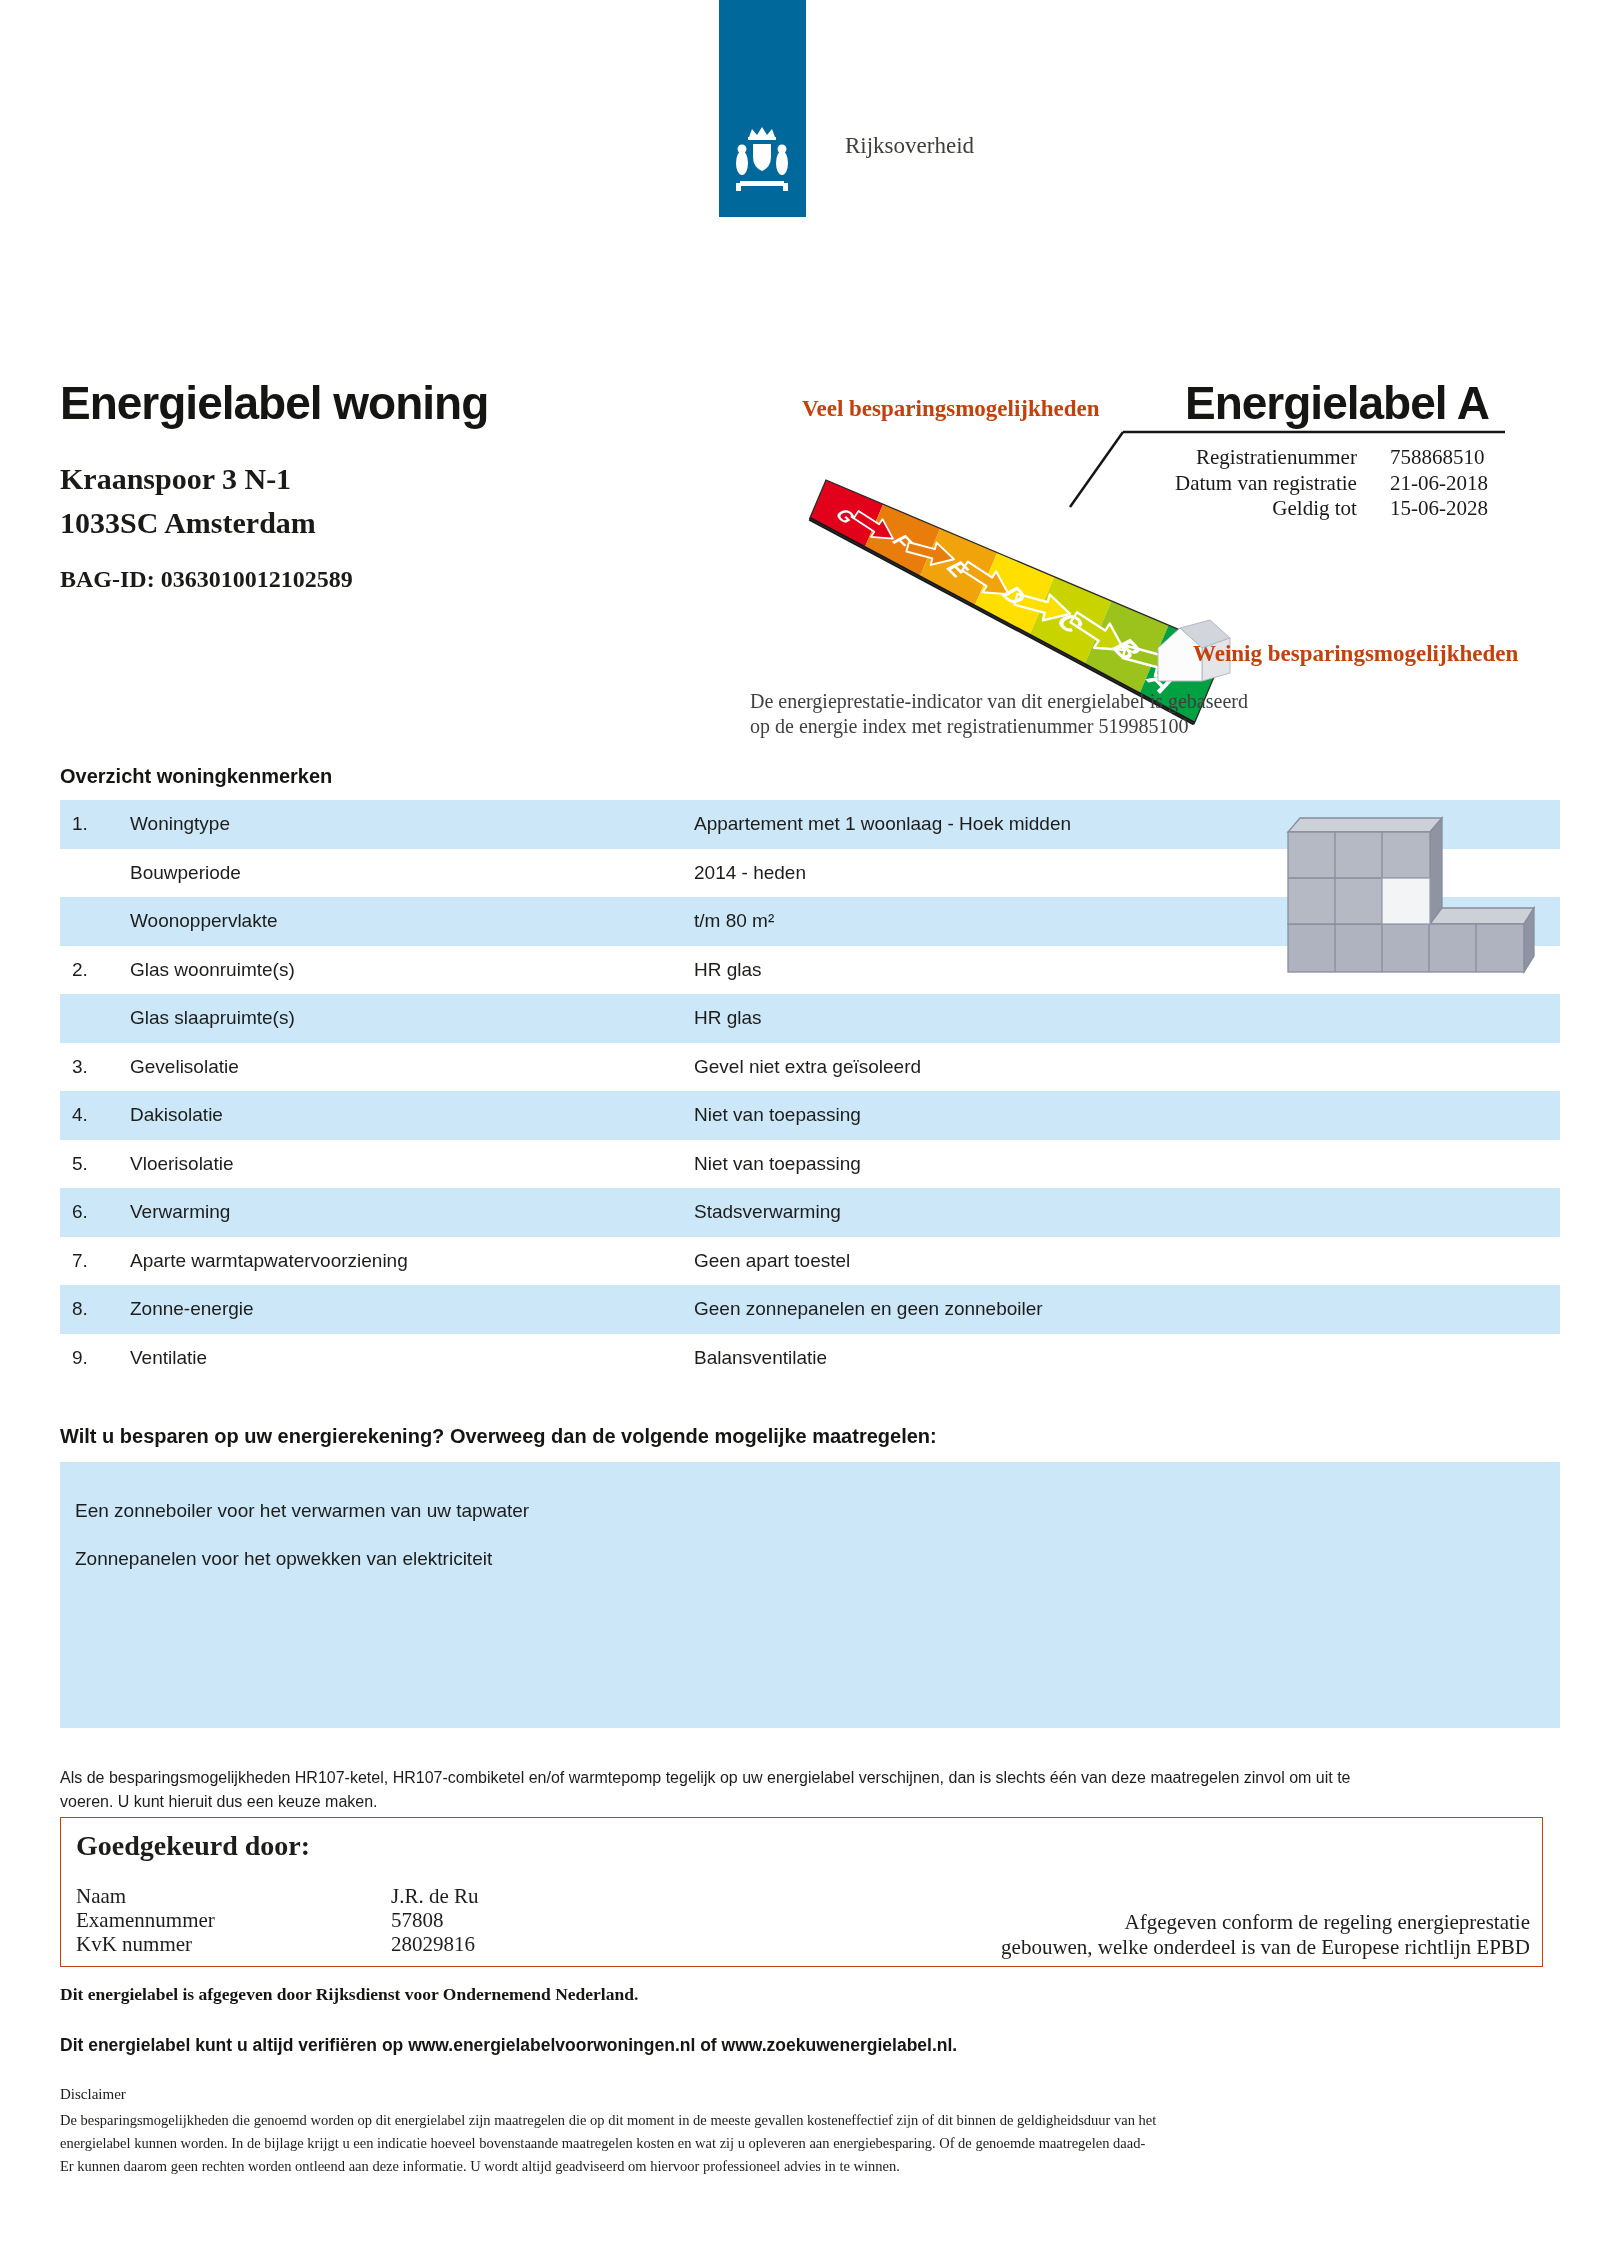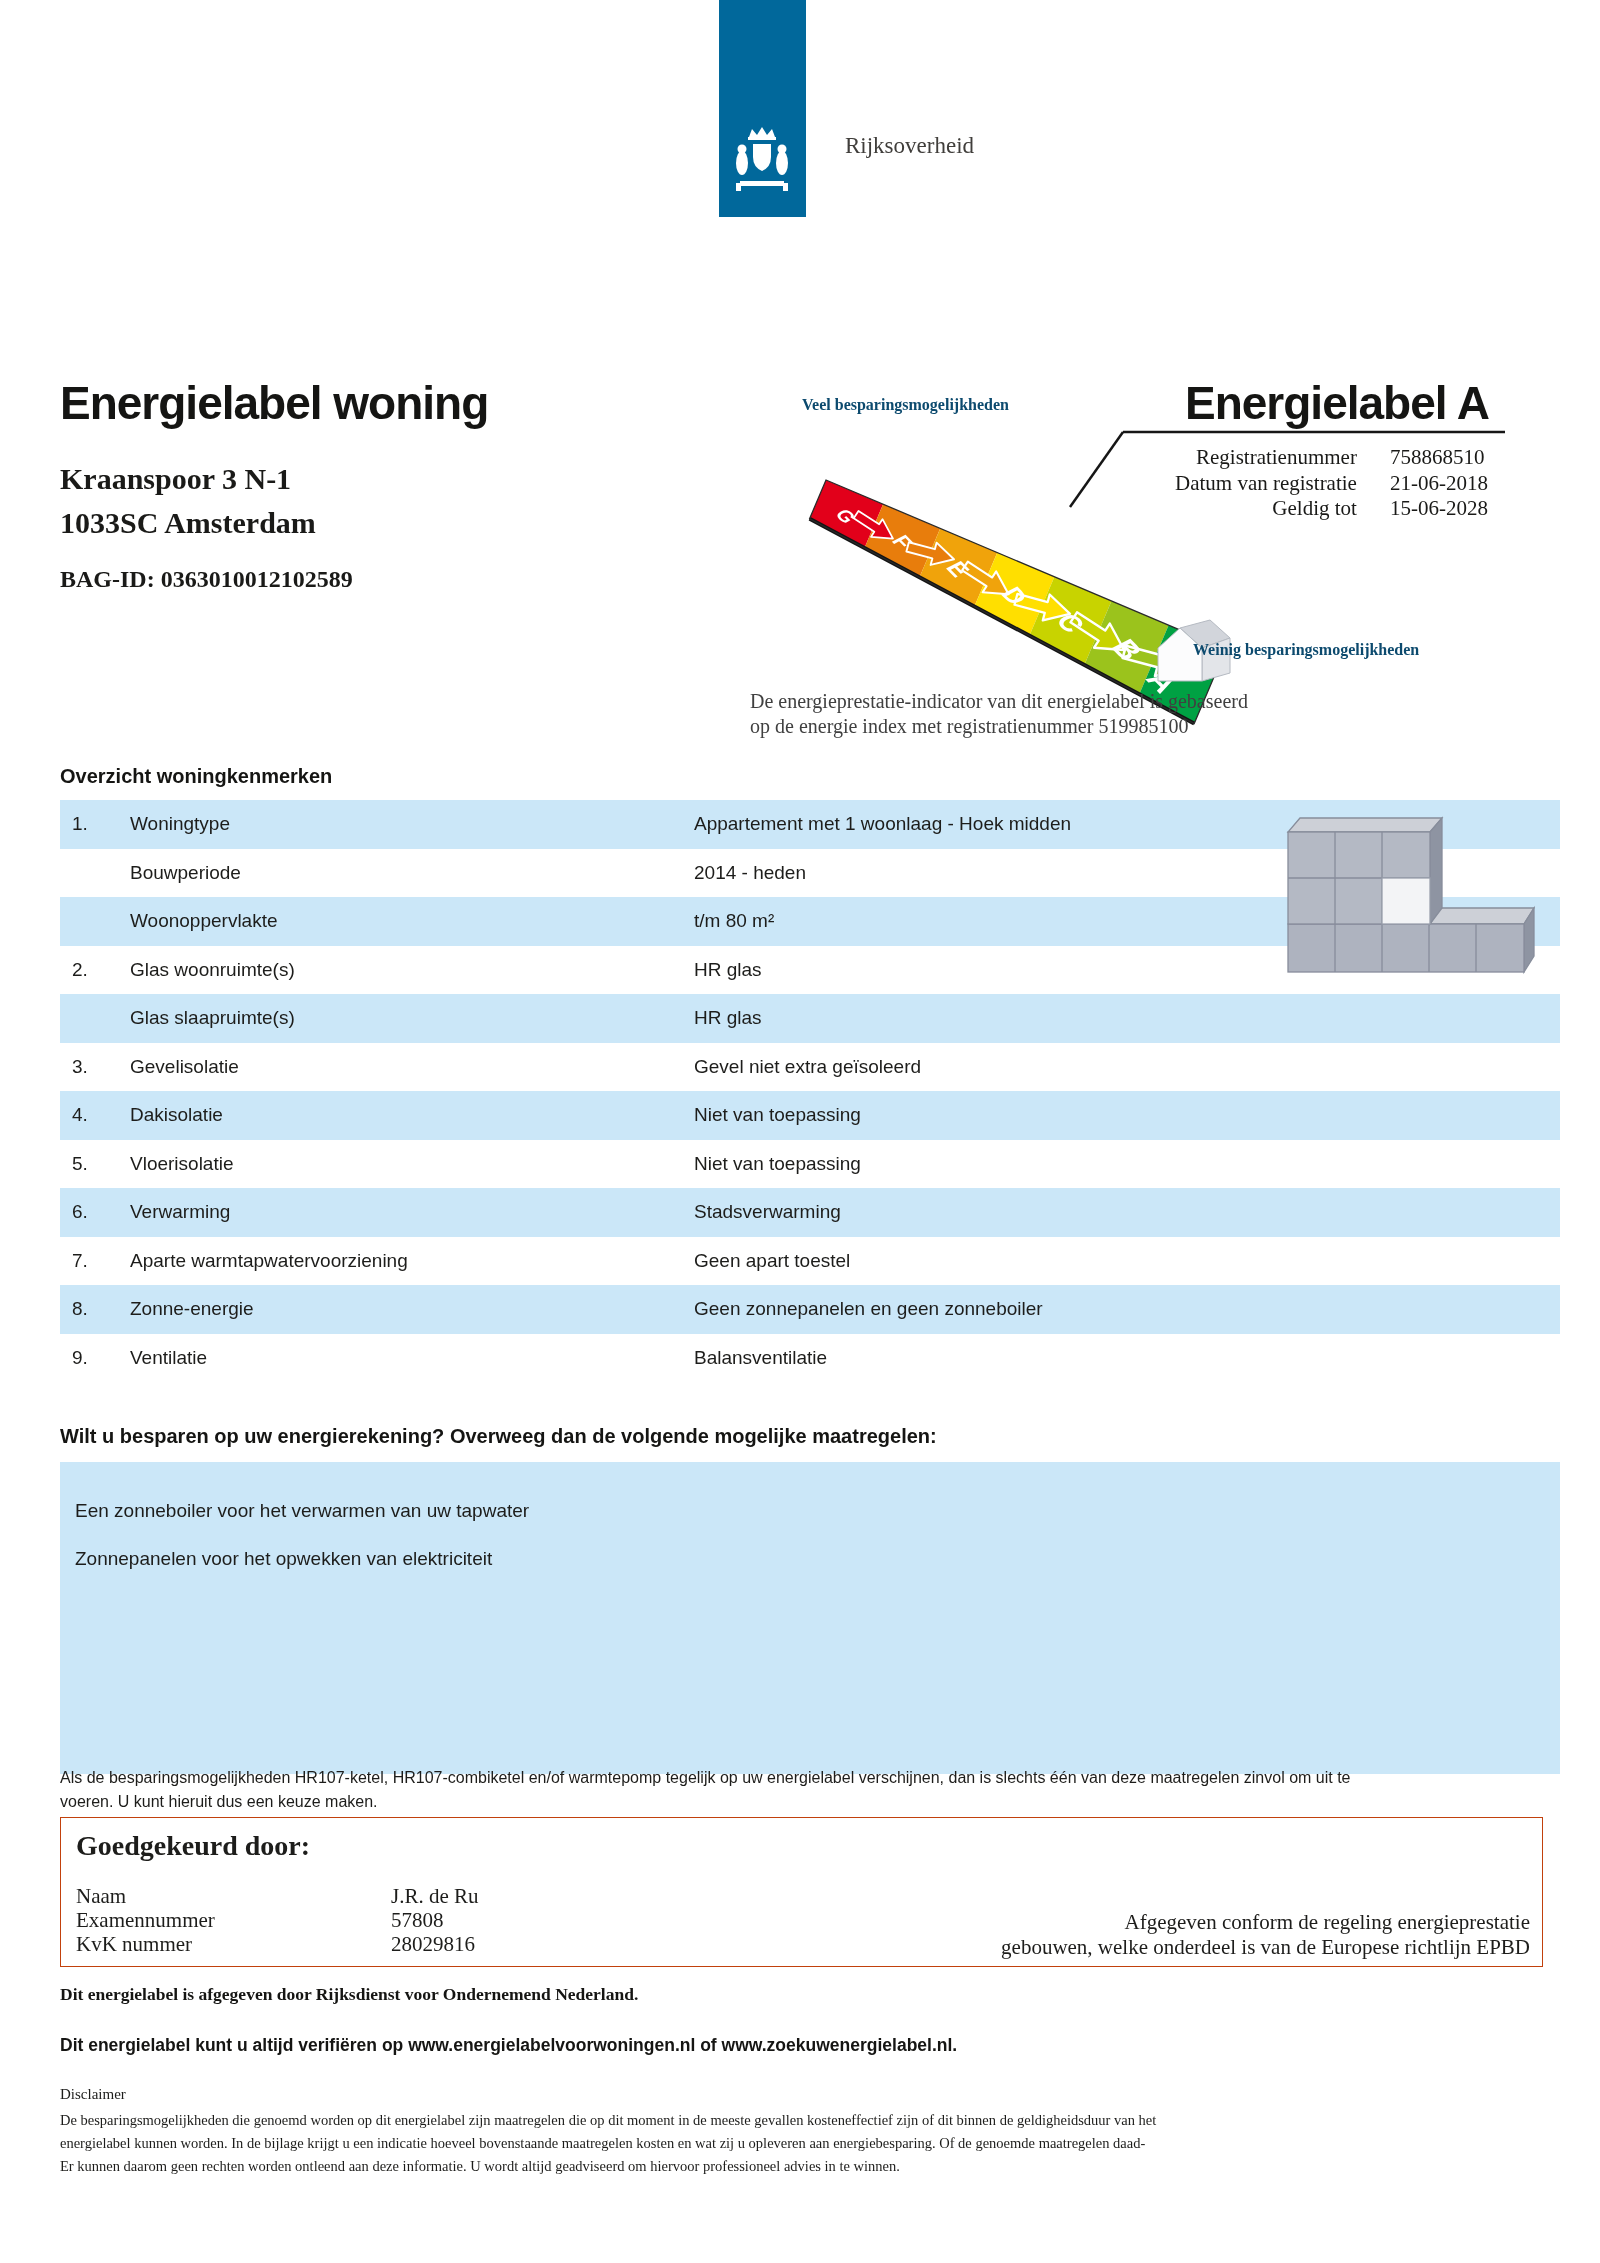--- a/index.html
+++ b/index.html
@@ -7,21 +7,21 @@
   .abs{position:absolute;}
   .serif{font-family:"Liberation Serif",serif;}
   .nowrap{white-space:nowrap;}
 
   
   .ribbon{left:719px;top:0;width:87px;height:217px;background:#01689b;}
   .brand{left:845px;top:133px;font-size:23px;color:#403e3b;}
   .h1{font-size:46px;font-weight:bold;letter-spacing:-1px;color:#151513;}
   .addr{font-size:30px;font-weight:bold;color:#1a1a18;}
   .bagid{font-size:24px;font-weight:bold;color:#1a1a18;}
-  .scale-note{font-size:16px;font-weight:600;color:#0c4a6e;}
+  .scale-note{font-size:23px;font-weight:600;color:#c2410c;}
   .reg{font-size:21px;line-height:25.5px;color:#1a1a18;}
   .basis{font-size:20px;line-height:24.5px;color:#404040;}
 
   
   .sect-title{font-size:20px;font-weight:bold;color:#151513;}
   .trow{display:grid;grid-template-columns:58px 564px 1fr;align-items:center;height:48.5px;padding-left:12px;font-size:19px;}
   .trow.blue{background:#cbe7f8;}
   .tnum{color:#1d1d1b;}
   .bluebox{background:#cbe7f8;}
   .measure{font-size:19px;color:#1d1d1b;}
@@ -211,21 +211,21 @@
     <line x1="53" y1="26" x2="53" y2="118"></line>
       <line x1="100" y1="26" x2="100" y2="118"></line>
     <line x1="6" y1="72" x2="148" y2="72"></line>
 
     <rect x="100" y="72" width="48" height="46" fill="#f3f4f6" stroke="#9aa0ad"></rect>
   </g>
 </svg>
 
 <div class="abs sect-title" style="left:60px;top:1425px;font-size:20px;">Wilt u besparen op uw energierekening? Overweeg dan de volgende mogelijke maatregelen:</div>
 
-<div class="abs bluebox" style="left:60px;top:1462px;width:1500px;height:312px;">
+<div class="abs bluebox" style="left:60px;top:1462px;width:1500px;height:266px;">
   <div class="abs measure nowrap" style="left:15px;top:38px;">Een zonneboiler voor het verwarmen van uw tapwater</div>
   <div class="abs measure nowrap" style="left:15px;top:86px;">Zonnepanelen voor het opwekken van elektriciteit</div>
 </div>
 
 <div class="abs smallnote nowrap" style="left:60px;top:1766px;">
   <div>Als de besparingsmogelijkheden HR107-ketel, HR107-combiketel en/of warmtepomp tegelijk op uw energielabel verschijnen, dan is slechts één van deze maatregelen zinvol om uit te</div>
   <div>voeren. U kunt hieruit dus een keuze maken.</div>
 </div>
 
 <div class="abs appbox" style="left:60px;top:1817px;width:1481px;height:148px;">

